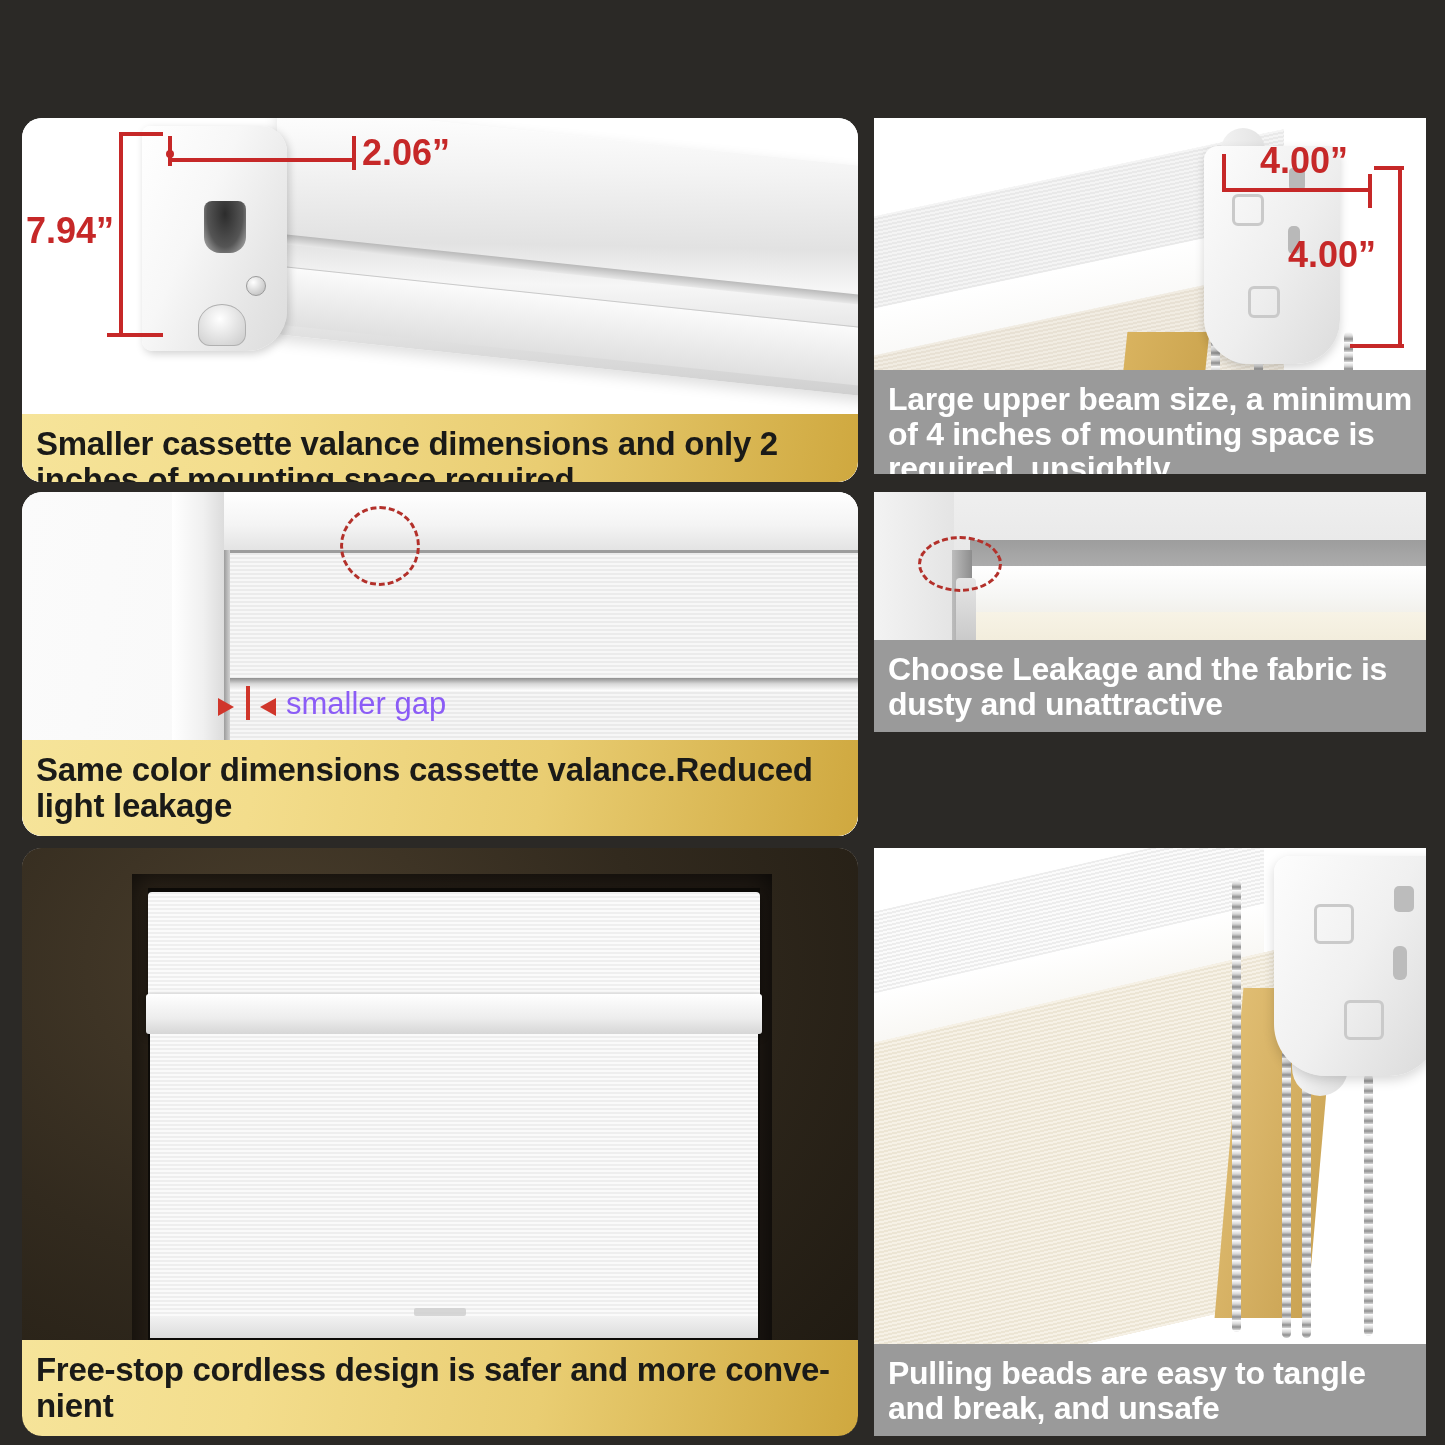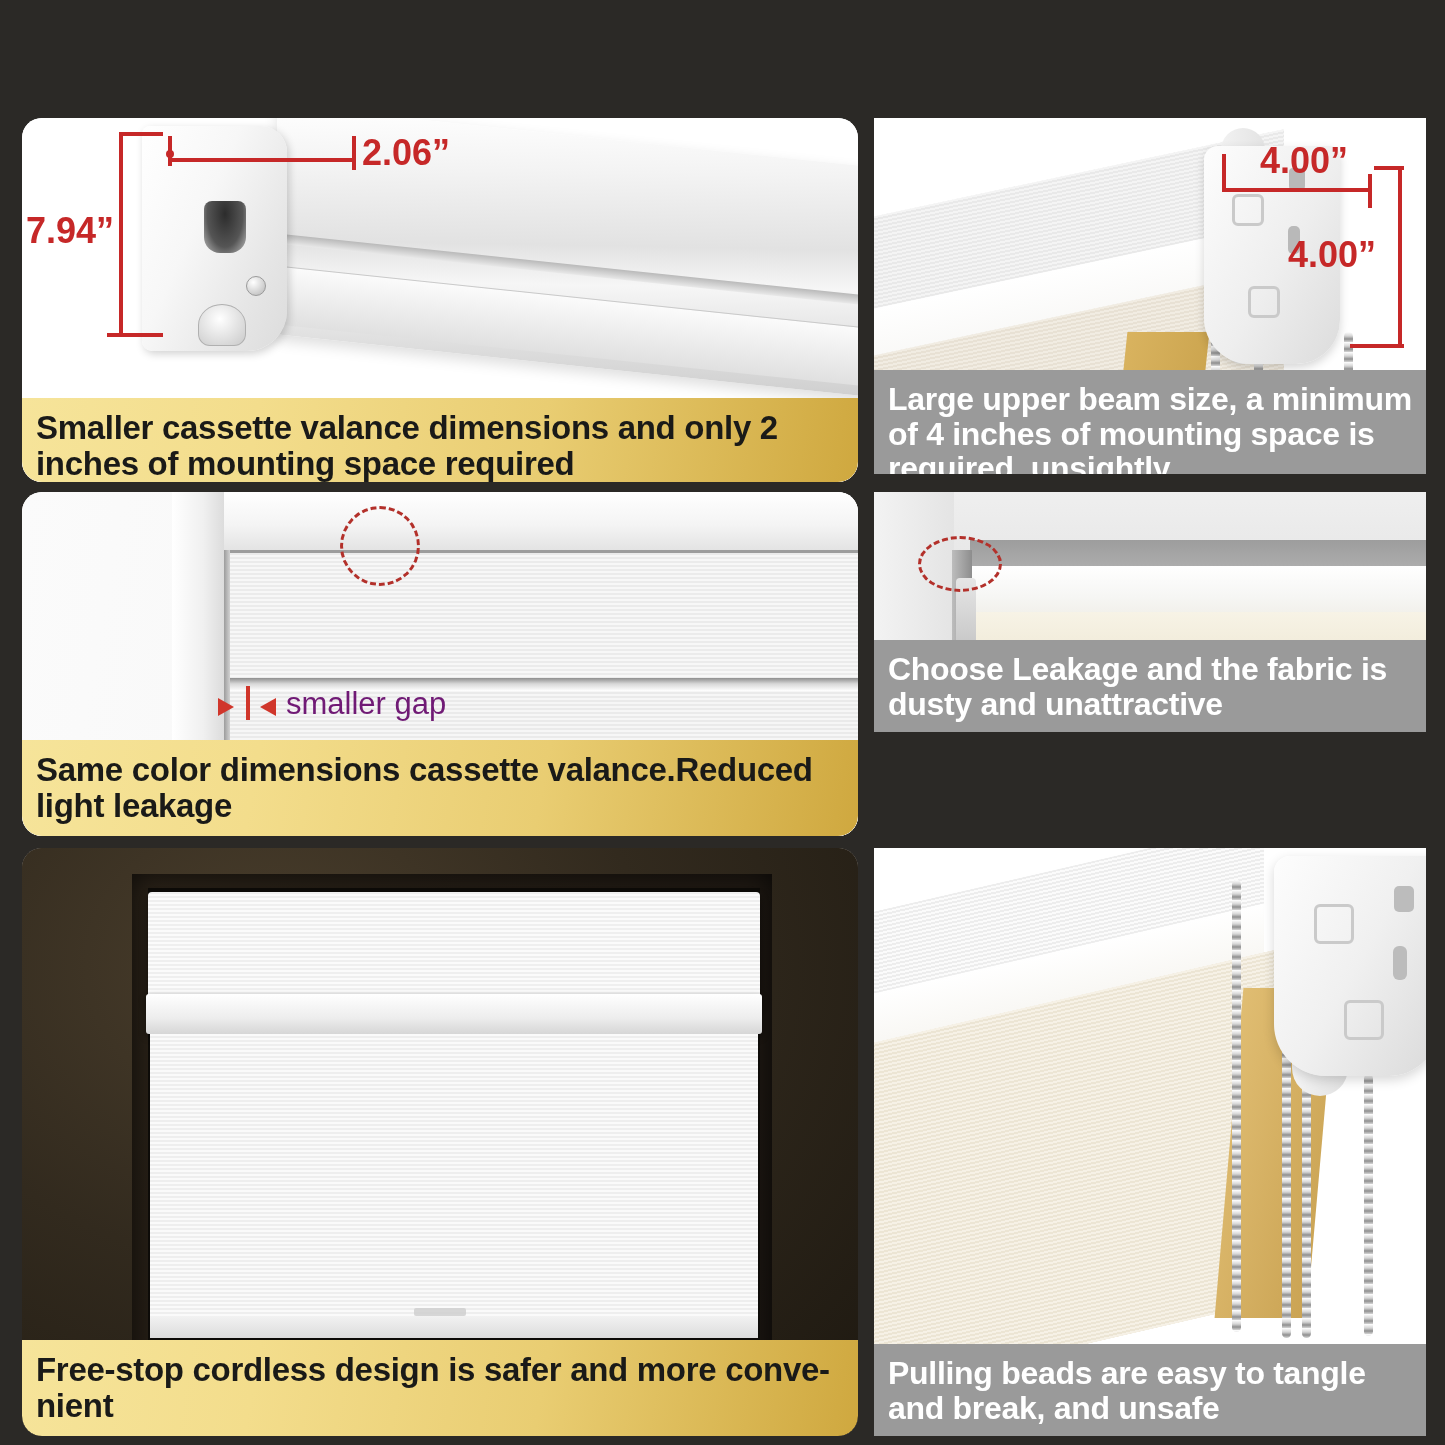--- a/index.html
+++ b/index.html
@@ -56,21 +56,21 @@
   .measure{
     position:absolute;
     color:#c62828;
     font-weight:bold;
     font-size:36px;
     white-space:nowrap;
     font-family:"Liberation Sans", sans-serif;
   }
   .mline{position:absolute;background:#c62828;}
   .gaplabel{
-    position:absolute;color:#701a75;font-size:31px;white-space:nowrap;text-align:right;
+    position:absolute;color:#8b5cf6;font-size:31px;white-space:nowrap;text-align:right;
   }
   .dashcircle{
     position:absolute;border:3px dashed #b3302a;border-radius:50%;
   }
   .arrowL,.arrowR{position:absolute;width:0;height:0;}
   .arrowR{border-top:9px solid transparent;border-bottom:9px solid transparent;border-left:16px solid #d0362b;}
   .arrowL{border-top:9px solid transparent;border-bottom:9px solid transparent;border-right:16px solid #d0362b;}
   .gapbar{position:absolute;background:#d0362b;width:4px;}
 
   
@@ -325,21 +325,21 @@
         <div class="mline" style="left:146px;top:40px;width:188px;height:4px;"></div>
         <div class="mline" style="left:146px;top:18px;width:4px;height:30px;"></div>
         <div class="mline" style="left:330px;top:18px;width:4px;height:34px;"></div>
         <div class="measure" style="left:340px;top:14px;">2.06”</div>
 
         <div class="mline" style="left:97px;top:14px;width:4px;height:205px;"></div>
         <div class="mline" style="left:97px;top:14px;width:44px;height:4px;"></div>
         <div class="mline" style="left:85px;top:215px;width:56px;height:4px;"></div>
         <div class="measure" style="left:4px;top:92px;">7.94”</div>
       </div>
-      <div class="cap gold" style="height:84px;">
+      <div class="cap gold" style="height:68px;">
         <span>Smaller cassette valance dimensions and only 2 inches of mounting space required</span>
       </div>
     </div>
 
     <div class="panel bad" style="left:874px;top:8px;width:552px;height:356px;">
       <div class="art">
         <div class="p2sky"></div>
         <div class="p2fabTop"></div>
         <div class="p2fabMid"></div>
         <div class="p2fabBot"></div>

